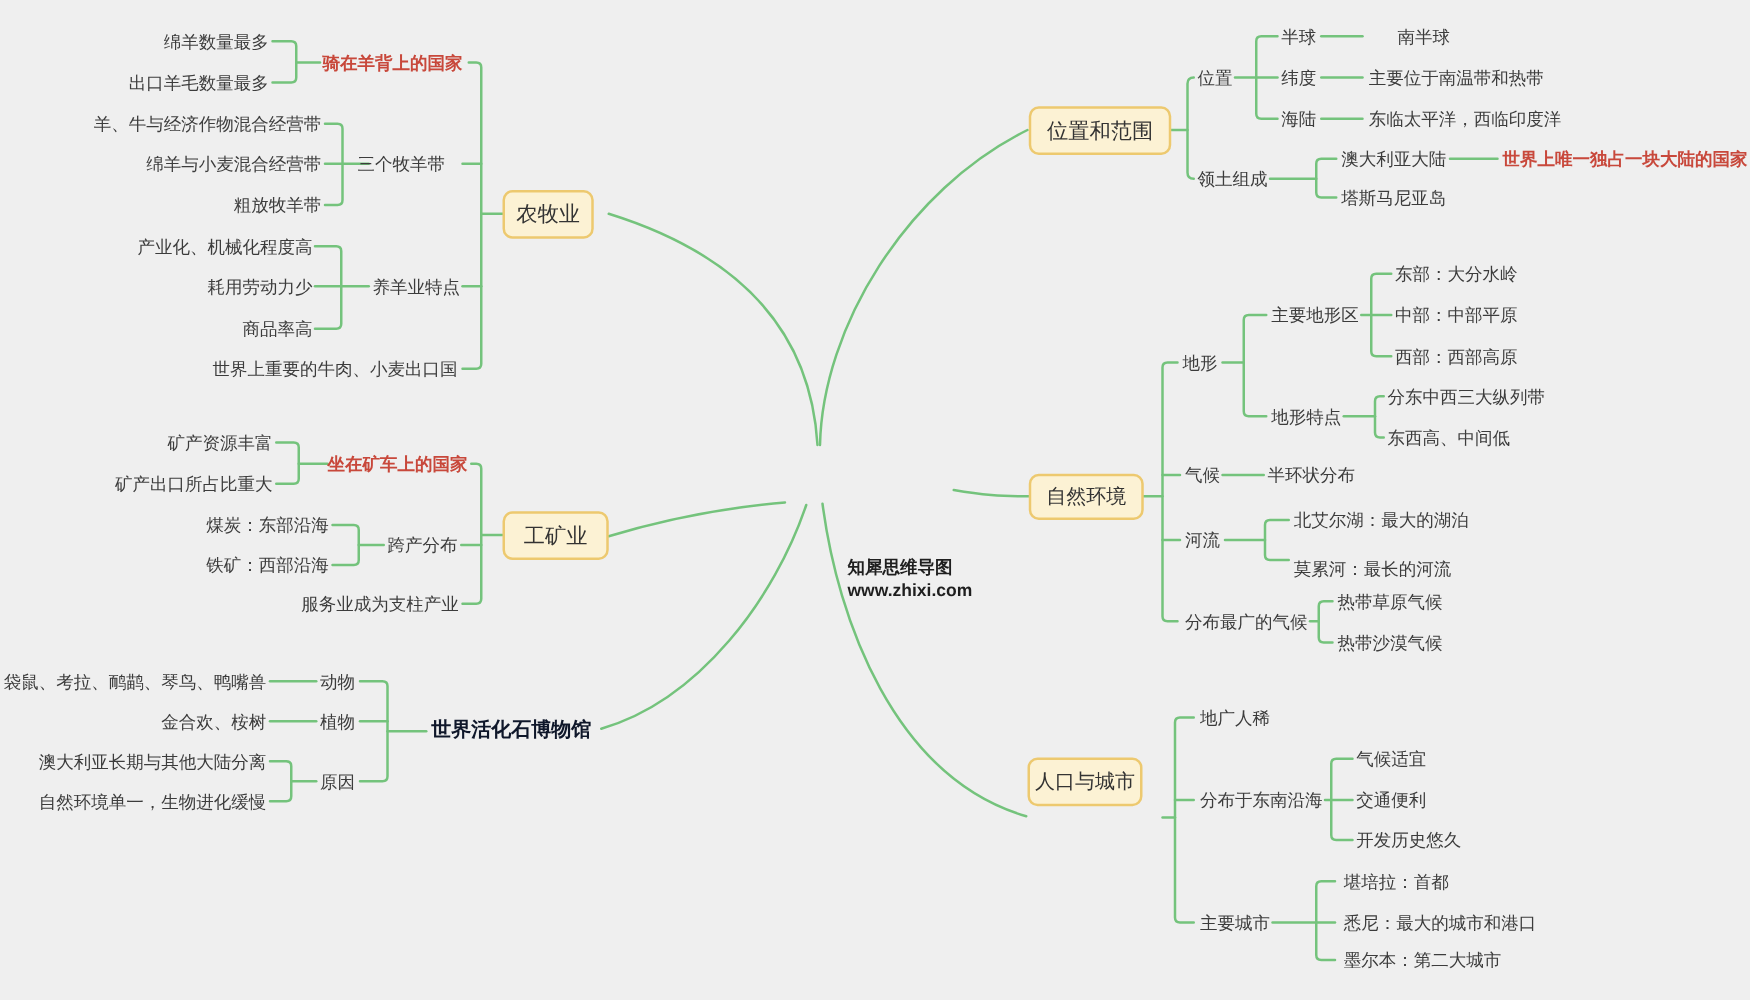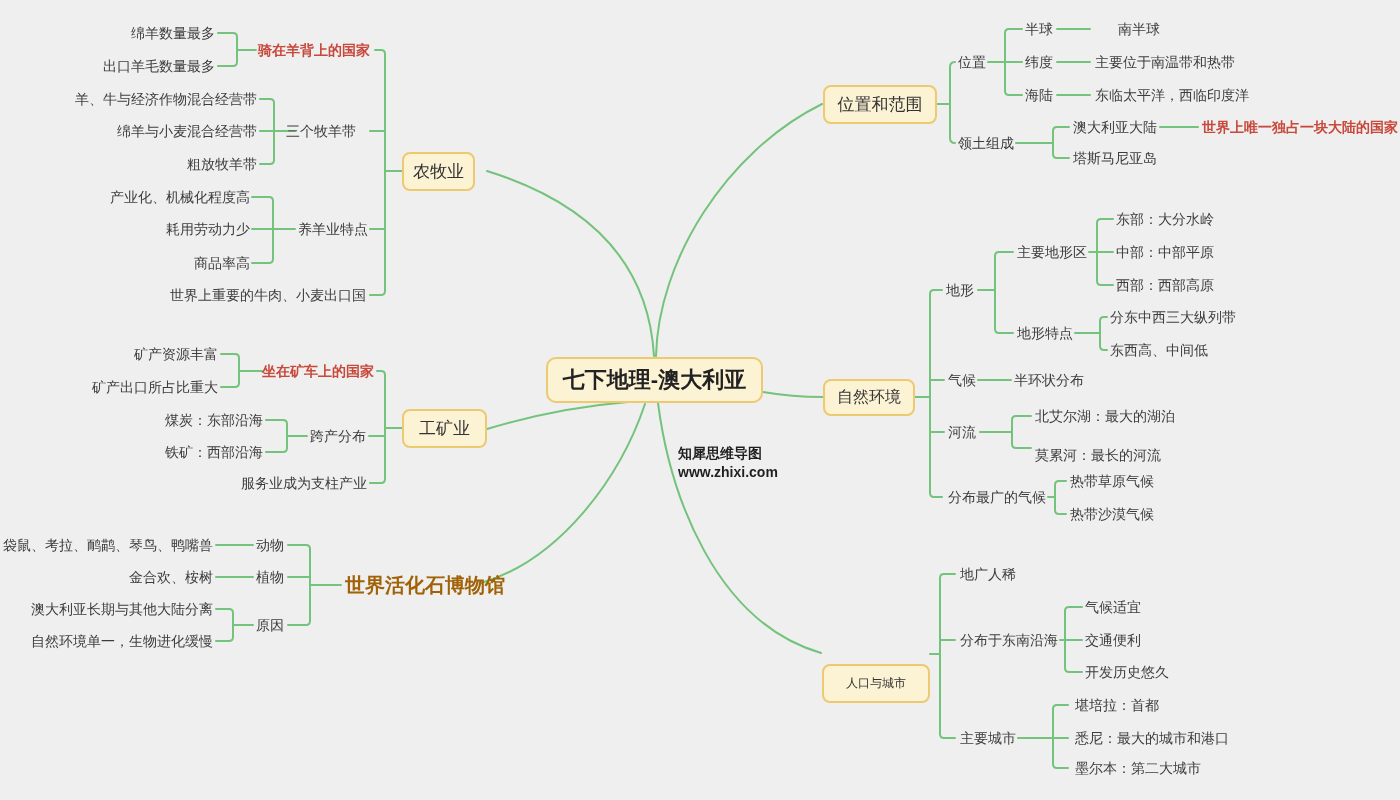--- a/index.html
+++ b/index.html
@@ -3,21 +3,21 @@
 <meta charset="utf-8">
 <style>
   html,body{margin:0;padding:0;background:#efefef;}
   .canvas{position:relative;width:1400px;height:800px;background:#efefef;overflow:hidden;
           font-family:"Liberation Sans","DejaVu Sans",sans-serif;}
   svg.links{position:absolute;left:0;top:0;}
   .node{position:absolute;transform:translateY(-50%);font-size:14px;color:#3c3c3c;
         white-space:nowrap;line-height:1;}
   .red{color:#c8483b;font-weight:bold;}
   .bigred{position:absolute;transform:translateY(-50%);white-space:nowrap;line-height:1;
-          font-size:20px;font-weight:bold;color:#a16207;}
+          font-size:16px;font-weight:bold;color:#0f172a;}
   .topic-box{position:absolute;background:#fcf2d4;border:2px solid #edc96f;border-radius:8px;
              display:flex;align-items:center;justify-content:center;font-size:17px;
              color:#333;box-sizing:border-box;white-space:nowrap;}
   .center-box{position:absolute;background:#fcf2d4;border:2px solid #edc96f;border-radius:10px;
               display:flex;align-items:center;justify-content:center;font-size:22px;font-weight:600;
               color:#222;box-sizing:border-box;white-space:nowrap;}
   .watermark{position:absolute;font-size:14px;font-weight:bold;color:#1f1f1f;line-height:19px;}
 </style>
 </head>
 <body>
@@ -90,21 +90,20 @@
       <path d="M 930,654 L 940,654"></path>
       <path d="M 955,574 L 944,574 Q 940,574 940,578 L 940,734 Q 940,738 944,738 L 955,738"></path>
       <path d="M 940,640 L 955,640"></path>
       <path d="M 1060,640 L 1082,640"></path>
       <path d="M 1082,607 L 1069,607 Q 1065,607 1065,611 L 1065,668 Q 1065,672 1069,672 L 1082,672"></path>
       <path d="M 1018,738 L 1068,738"></path>
       <path d="M 1068,705 L 1057,705 Q 1053,705 1053,709 L 1053,764 Q 1053,768 1057,768 L 1068,768"></path>
     </g>
   </svg>
 
-  <div class="center-box" style="left:546px;top:357px;width:217px;height:46px">七下地理-澳大利亚</div>
   <div class="watermark" style="left:678px;top:444px">
     <div>知犀思维导图</div>
     <div>www.zhixi.com</div>
   </div>
 
   <div class="topic-box" style="left:402px;top:152px;width:73px;height:39px">农牧业</div>
   <div class="node" style="right:1185px;top:33px">绵羊数量最多</div>
   <div class="node" style="right:1185px;top:66px">出口羊毛数量最多</div>
   <div class="node red" style="left:258px;top:50px">骑在羊背上的国家</div>
   <div class="node" style="right:1143px;top:99px">羊、牛与经济作物混合经营带</div>
@@ -159,21 +158,21 @@
   <div class="node" style="left:1110px;top:350px">东西高、中间低</div>
   <div class="node" style="left:948px;top:380px">气候</div>
   <div class="node" style="left:1014px;top:380px">半环状分布</div>
   <div class="node" style="left:948px;top:432px">河流</div>
   <div class="node" style="left:1035px;top:416px">北艾尔湖：最大的湖泊</div>
   <div class="node" style="left:1035px;top:455px">莫累河：最长的河流</div>
   <div class="node" style="left:948px;top:497px">分布最广的气候</div>
   <div class="node" style="left:1070px;top:481px">热带草原气候</div>
   <div class="node" style="left:1070px;top:514px">热带沙漠气候</div>
 
-  <div class="topic-box" style="left:822px;top:664px;width:108px;height:39px;font-size:12px">人口与城市</div>
+  <div class="topic-box" style="left:822px;top:606px;width:92px;height:39px;font-size:16px">人口与城市</div>
   <div class="node" style="left:960px;top:574px">地广人稀</div>
   <div class="node" style="left:960px;top:640px">分布于东南沿海</div>
   <div class="node" style="left:1085px;top:607px">气候适宜</div>
   <div class="node" style="left:1085px;top:640px">交通便利</div>
   <div class="node" style="left:1085px;top:672px">开发历史悠久</div>
   <div class="node" style="left:960px;top:738px">主要城市</div>
   <div class="node" style="left:1075px;top:705px">堪培拉：首都</div>
   <div class="node" style="left:1075px;top:738px">悉尼：最大的城市和港口</div>
   <div class="node" style="left:1075px;top:768px">墨尔本：第二大城市</div>
 

